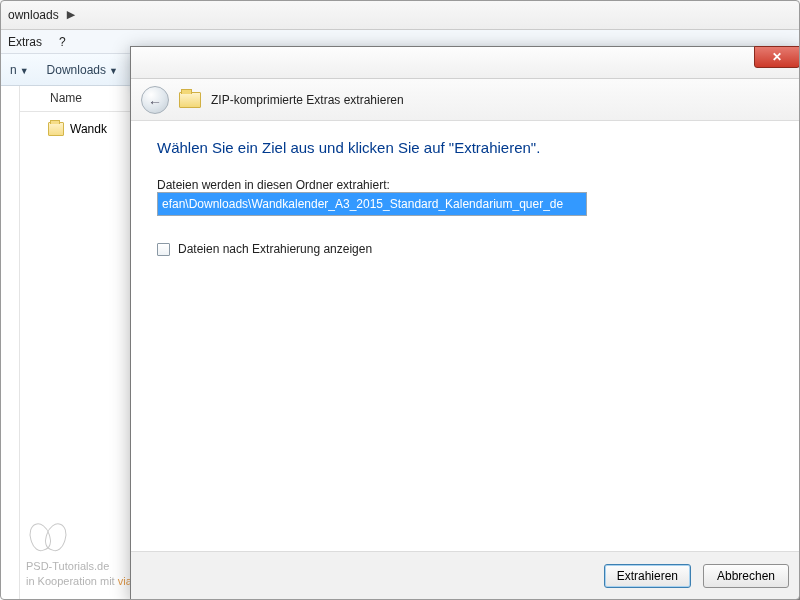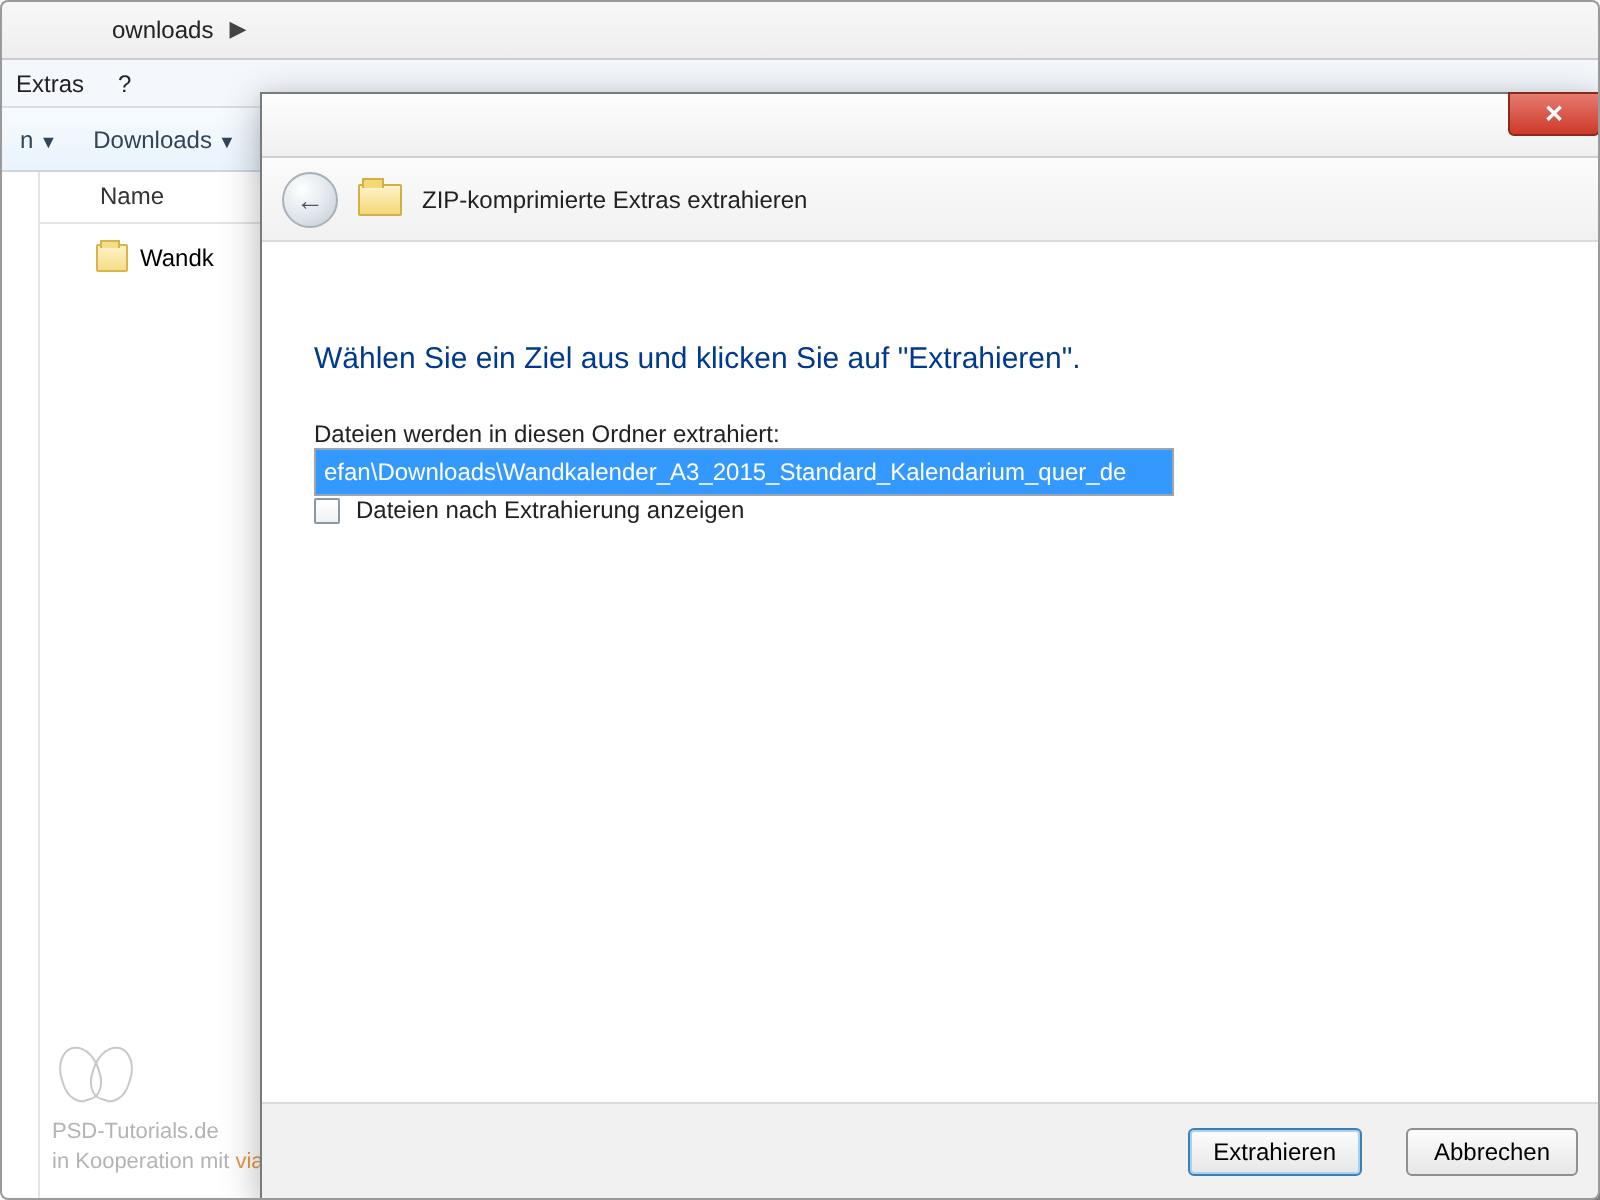--- a/index.html
+++ b/index.html
@@ -1,21 +1,21 @@
 <!DOCTYPE html>
 <html><head>
 <meta charset="utf-8">
 <style>
 * { box-sizing: border-box; margin: 0; padding: 0; font-family: "Segoe UI", Tahoma, sans-serif; }
 body { width: 800px; height: 600px; overflow: hidden; background: #fff; position: relative; }
 
 
 .bg-window { position: absolute; top: 0; left: 0; width: 800px; height: 600px; background: #fff; }
 .bg-addrbar { height: 30px; background: linear-gradient(#f8f8f8,#eee); border-bottom: 1px solid #ccc; padding: 6px 8px; font-size: 12px; color: #222; display:flex; align-items:center; }
-.bg-addrbar .crumb { margin-right: 4px; margin-left: 48px; }
+.bg-addrbar .crumb { margin-right: 4px; }
 .bg-addrbar .arrow { color:#444; margin: 0 4px; font-size: 11px; }
 .bg-menubar { height: 24px; background: #f4f8fc; border-bottom: 1px solid #d8dee6; padding: 3px 8px; font-size: 12px; color: #222; display:flex; align-items:center; gap: 17px; }
 .bg-toolbar { height: 32px; background: linear-gradient(#f6fbff,#eaf3fb); border-bottom: 1px solid #cdd7e1; padding: 6px 10px; font-size: 12px; display:flex; align-items:center; gap: 18px; color:#30455a; }
 .bg-toolbar .tb-arrow { font-size:9px; margin-left:3px; color:#30455a; }
 .bg-body { display: flex; height: calc(600px - 30px - 24px - 32px); }
 .bg-sidebar { width: 20px; background: #fff; border-right: 1px solid #e4e4e4; }
 .bg-main { flex:1; background: #fff; }
 .bg-colhdr { height: 26px; border-bottom: 1px solid #e4e4e4; font-size: 12px; color:#333; padding: 5px 30px; }
 .bg-item { display:flex; align-items:center; gap:6px; padding: 2px 28px; margin-top:8px; font-size:12px; }
 .bg-item .zip-icon { width:16px; height:14px; background: linear-gradient(#fff2c8,#f6dd88); border:1px solid #d4b64a; border-radius:1px; position:relative; }
@@ -36,31 +36,31 @@
 .dialog { position:absolute; left:130px; top:46px; width: 670px; height: 554px; background:#fff; border:1px solid #7a7a7a; box-shadow: 0 4px 18px rgba(0,0,0,.3); }
 .dlg-titlebar { height:32px; background: linear-gradient(#fdfdfd,#f0f0f0); border-bottom:1px solid #d0d0d0; position:relative; }
 .dlg-close { position:absolute; right:-1px; top:-1px; width:46px; height:22px; background: linear-gradient(#e67a6f,#cc3a2a); border:1px solid #8a2a1e; border-radius: 0 0 3px 3px; display:flex; align-items:center; justify-content:center; color:#fff; font-size:12px; font-weight:bold; }
 .dlg-header { height:42px; background: linear-gradient(#fbfbfb,#f1f1f1); border-bottom:1px solid #dcdcdc; display:flex; align-items:center; padding: 0 10px; gap:10px; }
 .back-btn { width:28px; height:28px; border-radius:50%; background: radial-gradient(circle at 35% 30%, #fff, #dfe6ec 55%, #c0cad2); border:1px solid #a7b1ba; display:flex; align-items:center; justify-content:center; color:#556; font-size:14px; }
 .folder-icon-sm { width:22px; height:16px; background: linear-gradient(#fff3ca,#f3d877); border:1px solid #d1b044; border-radius:1px; position:relative; }
 .folder-icon-sm:before { content:""; position:absolute; top:-4px; left:1px; width:9px; height:4px; background:#f3d877; border:1px solid #d1b044; border-bottom:none; }
 .dlg-header-title { font-size:12px; color:#222; }
 
 .dlg-content { padding: 18px 26px 0 26px; }
-.heading { font-size:15px; color:#003a8e; margin-bottom: 22px; margin-top: 32px; }
+.heading { font-size:15px; color:#003a8e; margin-bottom: 22px; }
 .field-label { font-size:12px; color:#222; margin-bottom:0; }
-.path-row { display:flex; gap:8px; }
+.path-row { display:flex; gap:8px; margin-bottom:26px; }
 .path-input { flex:0 0 430px; height:24px; border:1px solid #9aa7b2; background:#fff; font-size:12px; padding:0; overflow:hidden; }
 .path-input .sel { display:block; height:100%; line-height:22px; padding:0 4px; background:#3399ff; color:#fff; white-space:nowrap; }
 .browse-btn { height:24px; padding: 0 10px; font-size:12px; background: linear-gradient(#fdfdfd,#e7e7e7); border:1px solid #9a9a9a; border-radius:3px; display:flex; align-items:center; }
 
 .chk-row { display:flex; align-items:flex-end; gap:8px; font-size:12px; color:#222; }
 .chk { width:13px; height:13px; border:1px solid #8a98a4; background: linear-gradient(#fff,#eef2f5); border-radius:1px; }
 
-.dlg-footer { position:absolute; left:0; right:0; bottom:0; height:48px; background:#f1f1f1; border-top:1px solid #dcdcdc; display:flex; align-items:center; justify-content:flex-end; gap:22px; padding: 0 10px 0 0; }
+.dlg-footer { position:absolute; left:0; right:0; bottom:0; height:48px; background:#f1f1f1; border-top:1px solid #dcdcdc; display:flex; align-items:center; justify-content:flex-end; gap:12px; padding: 0 10px 0 0; }
 .btn { height:24px; min-width:86px; padding:0 12px; font-size:12px; background: linear-gradient(#fdfdfd,#e7e7e7); border:1px solid #8f8f8f; border-radius:3px; display:flex; align-items:center; justify-content:center; }
 .btn.default { border-color:#3c7fb1; box-shadow: 0 0 0 1px #a7d1ef inset; }
 
 
 .outer-frame { position:absolute; inset:0; border:1px solid #9a9a9a; pointer-events:none; border-radius:4px; }
 </style>
 </head>
 <body>
 
 <div class="bg-window">

